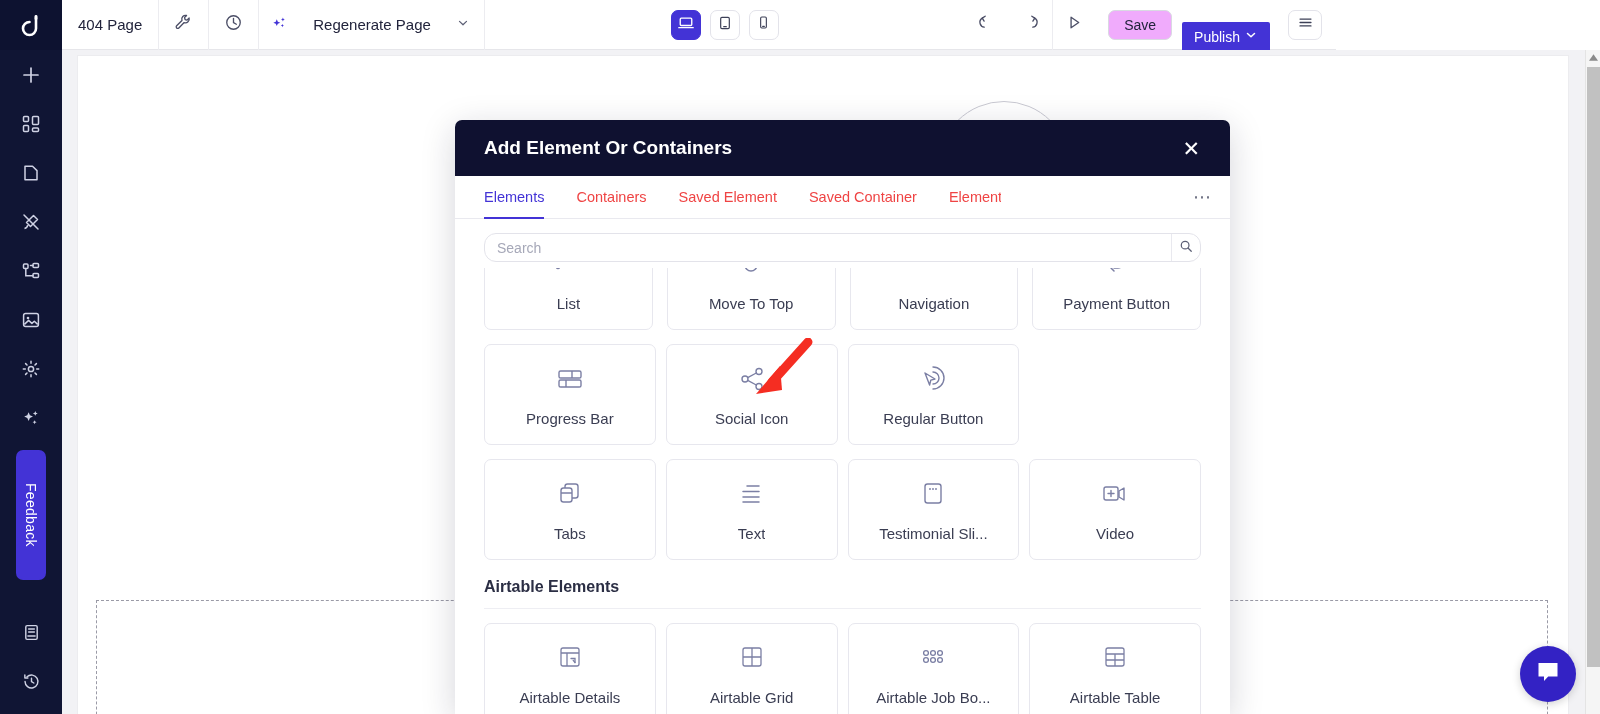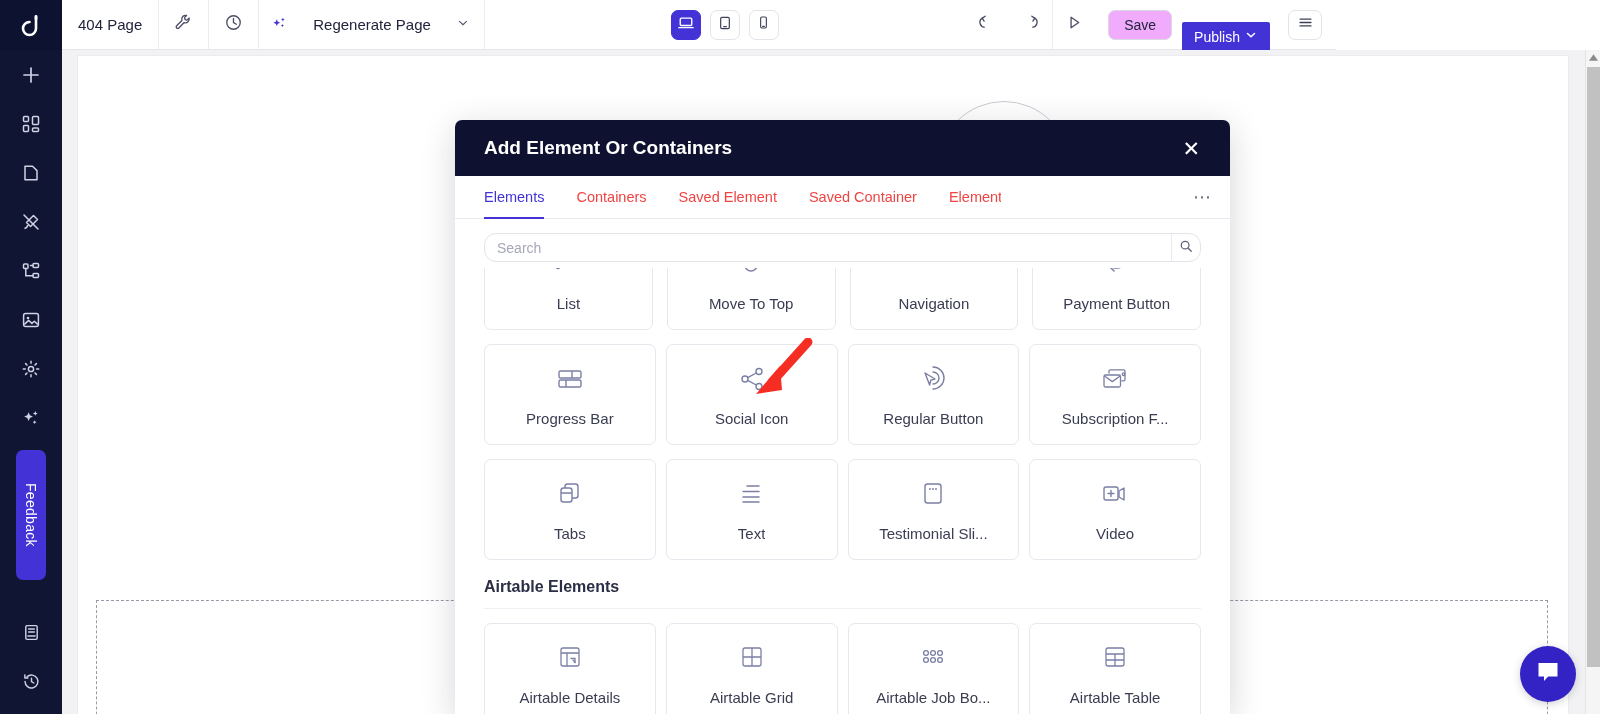--- a/index.html
+++ b/index.html
@@ -611,31 +611,20 @@
         <div class="card">
           <div class="card-ico">
             <svg width="34" height="32" viewBox="0 0 34 32" fill="none" stroke="#7b7fa4" stroke-width="1.4">
               <path d="M17 4a11 11 0 0 1 0 22" stroke-linecap="round"></path>
               <path d="M17 9a6 6 0 0 1 0 12" stroke-linecap="round"></path>
               <path d="M9 10l10 6-4.2 1.2L13.6 22z" stroke-linejoin="round"></path>
             </svg>
           </div>
           <div class="card-lbl">Regular Button</div>
         </div>
-        <div class="card">
-          <div class="card-ico">
-            <svg width="34" height="30" viewBox="0 0 34 30" fill="none" stroke="#7b7fa4" stroke-width="1.3">
-              <path d="M11 9.5V7.2a1.4 1.4 0 0 1 1.4-1.4h13.2a1.4 1.4 0 0 1 1.4 1.4v8.2a1.4 1.4 0 0 1-1.4 1.4h-2.2" stroke-linejoin="round"></path>
-              <rect x="6" y="11" width="16.5" height="12" rx="1.5"></rect>
-              <path d="M6.4 12l7.9 5.6L22.1 12" stroke-linejoin="round"></path>
-              <circle cx="25.6" cy="10.2" r="1.3"></circle>
-            </svg>
-          </div>
-          <div class="card-lbl">Subscription F...</div>
-        </div>
       </div>
 
       <div class="grid">
         <div class="card">
           <div class="card-ico">
             <svg width="34" height="30" viewBox="0 0 34 30" fill="none" stroke="#7b7fa4" stroke-width="1.4">
               <rect x="12" y="5" width="13" height="14" rx="2.5"></rect>
               <rect x="8" y="9" width="11" height="14" rx="2.5" fill="#fff"></rect>
               <path d="M8 14h11"></path>
             </svg>

